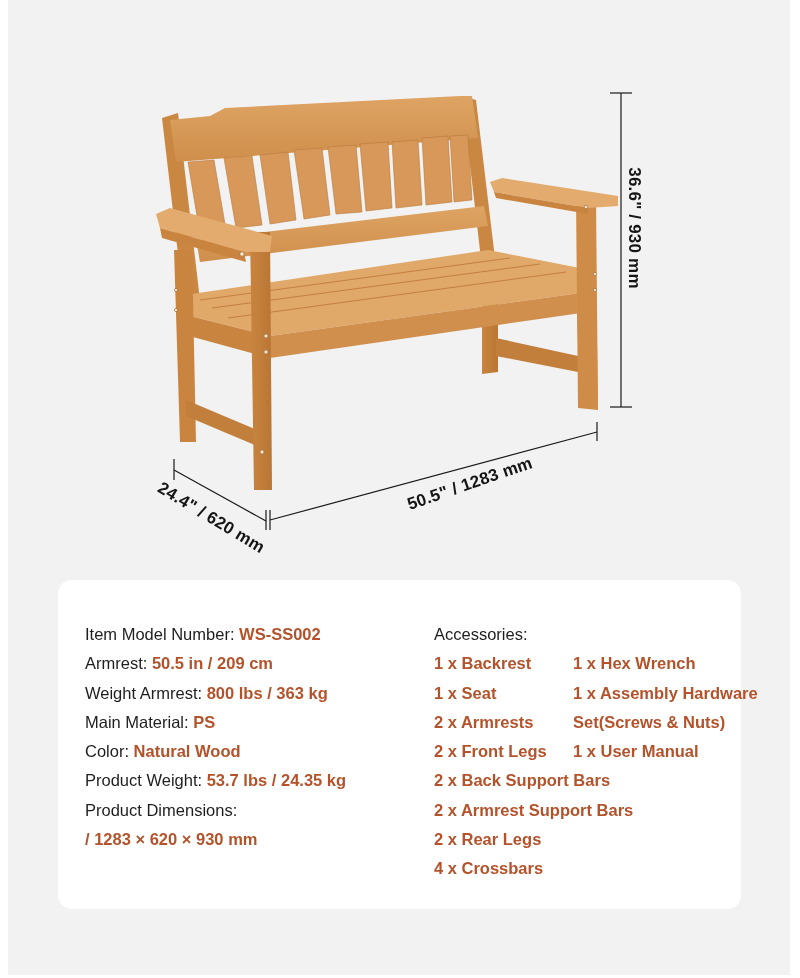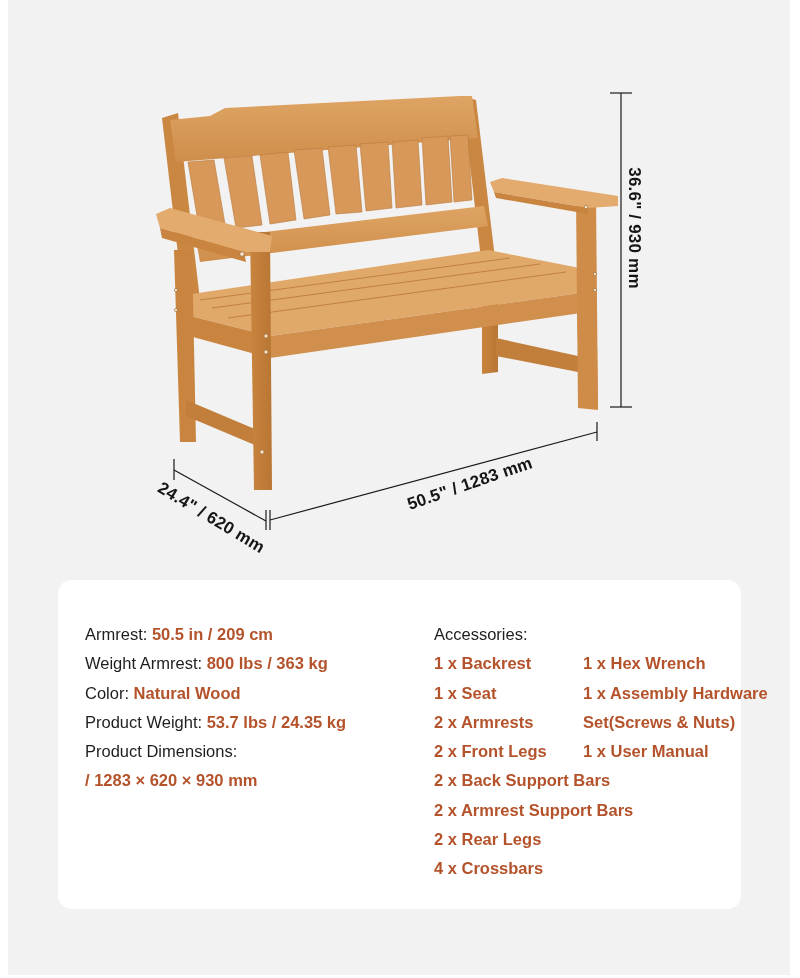--- a/index.html
+++ b/index.html
@@ -26,21 +26,21 @@
     background: #ffffff; border-radius: 14px;
   }
   .col { position: absolute; top: 40px; }
   .col-left { left: 27px; width: 300px; }
   .col-right { left: 330px; width: 345px; margin-left: 46px; }
   .row { height: 29.3px; line-height: 29.3px; font-size: 16.5px; white-space: nowrap; }
   .lbl { color: #1e1e1e; }
   .val { color: #b4532b; font-weight: 700; }
   .acc-grid { position: relative; }
   .acc-a { position: absolute; left: 0; }
-  .acc-b { position: absolute; left: 149px; }
+  .acc-b { position: absolute; left: 139px; }
 </style>
 </head>
 <body>
 
 <div class="canvas"></div>
 
 <svg class="bench-figure" viewBox="0 0 800 575" xmlns="http://www.w3.org/2000/svg">
   <defs>
     <linearGradient id="wood" x1="0" y1="0" x2="0" y2="1">
       <stop offset="0" stop-color="#dea463"></stop>
@@ -126,24 +126,30 @@
   </g>
 </svg>
 
 <div class="dim-label dim-height">36.6" / 930 mm</div>
 <div class="dim-label dim-length">50.5" / 1283 mm</div>
 <div class="dim-label dim-depth">24.4" / 620 mm</div>
 
 <div class="spec-card">
   <div class="col col-left">
     <div class="row">
+      <span class="lbl">Item Model Number: </span><span class="val">WS-SS002</span>
+    </div>
+    <div class="row">
       <span class="lbl">Armrest: </span><span class="val">50.5 in / 209 cm</span>
     </div>
     <div class="row">
       <span class="lbl">Weight Armrest: </span><span class="val">800 lbs / 363 kg</span>
+    </div>
+    <div class="row">
+      <span class="lbl">Main Material: </span><span class="val">PS</span>
     </div>
     <div class="row">
       <span class="lbl">Color: </span><span class="val">Natural Wood</span>
     </div>
     <div class="row">
       <span class="lbl">Product Weight: </span><span class="val">53.7 lbs / 24.35 kg</span>
     </div>
     <div class="row">
       <span class="lbl">Product Dimensions:</span>
     </div>

